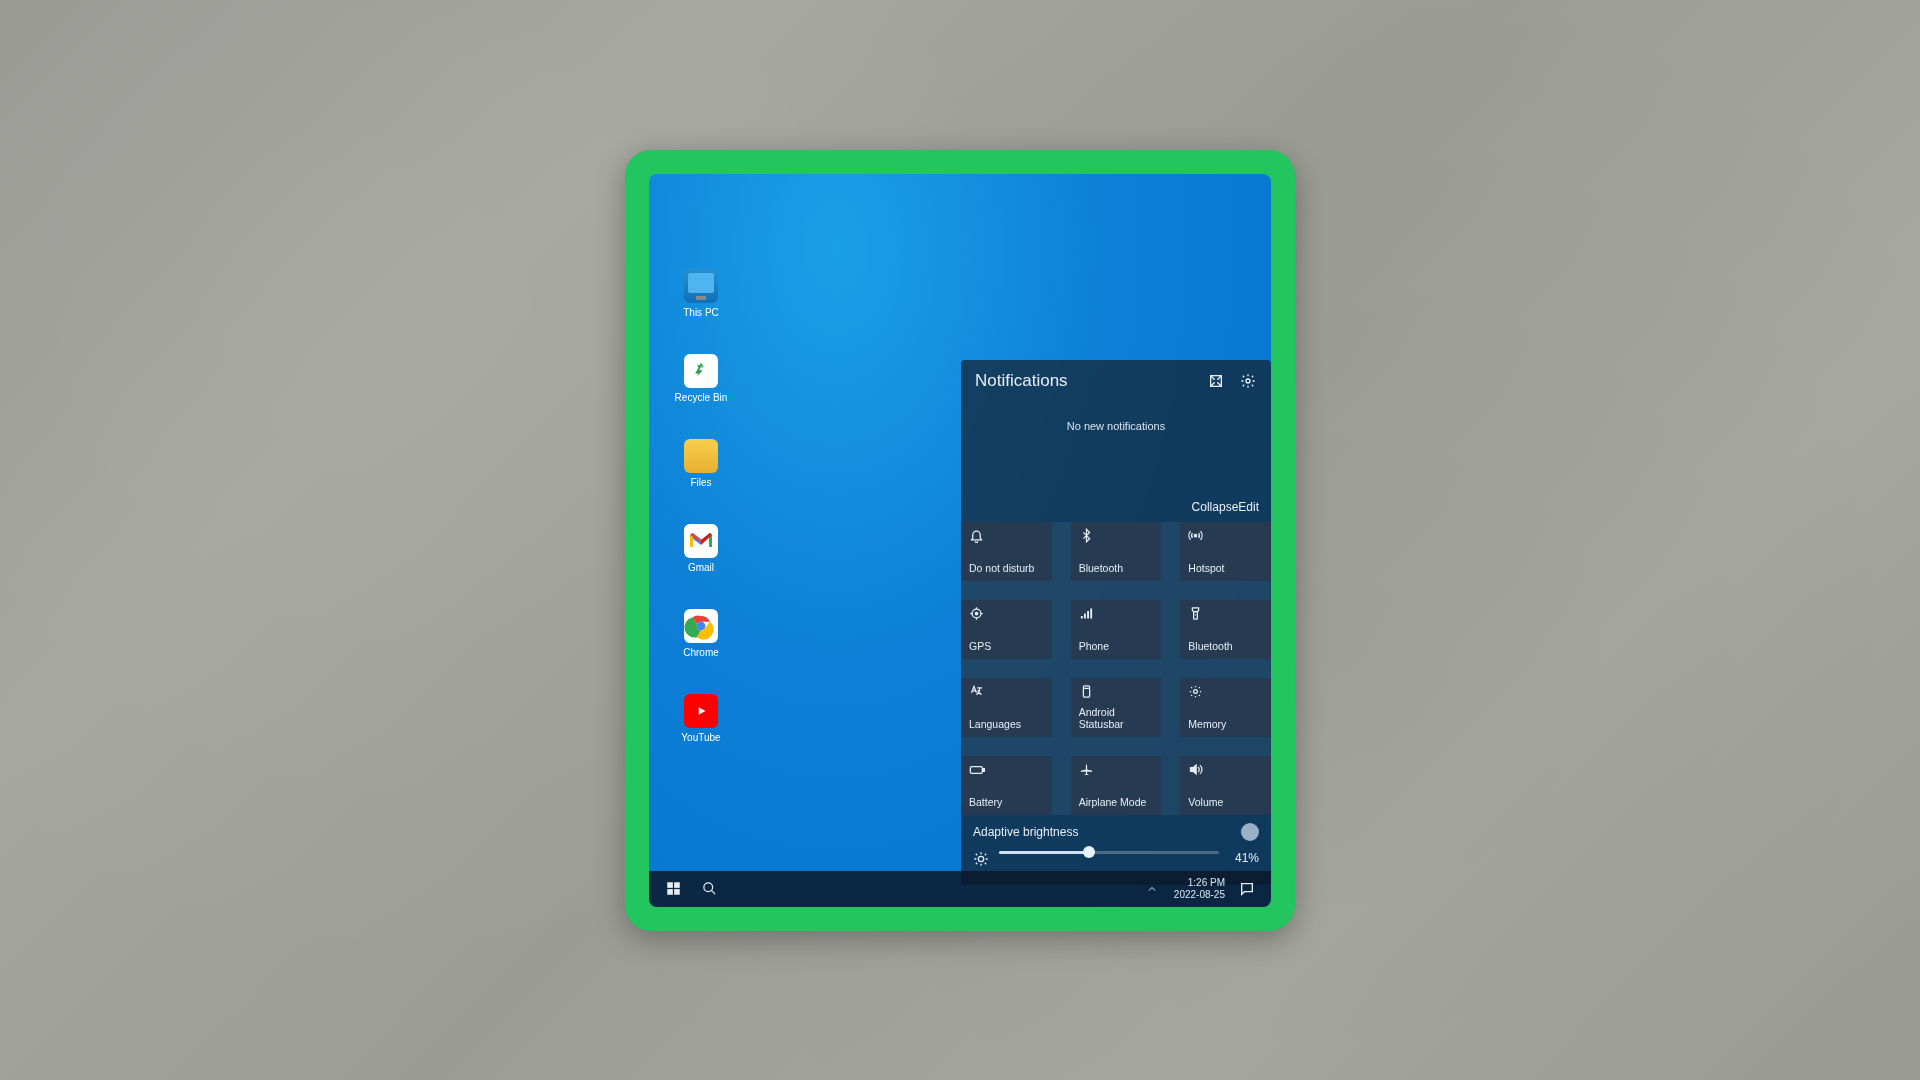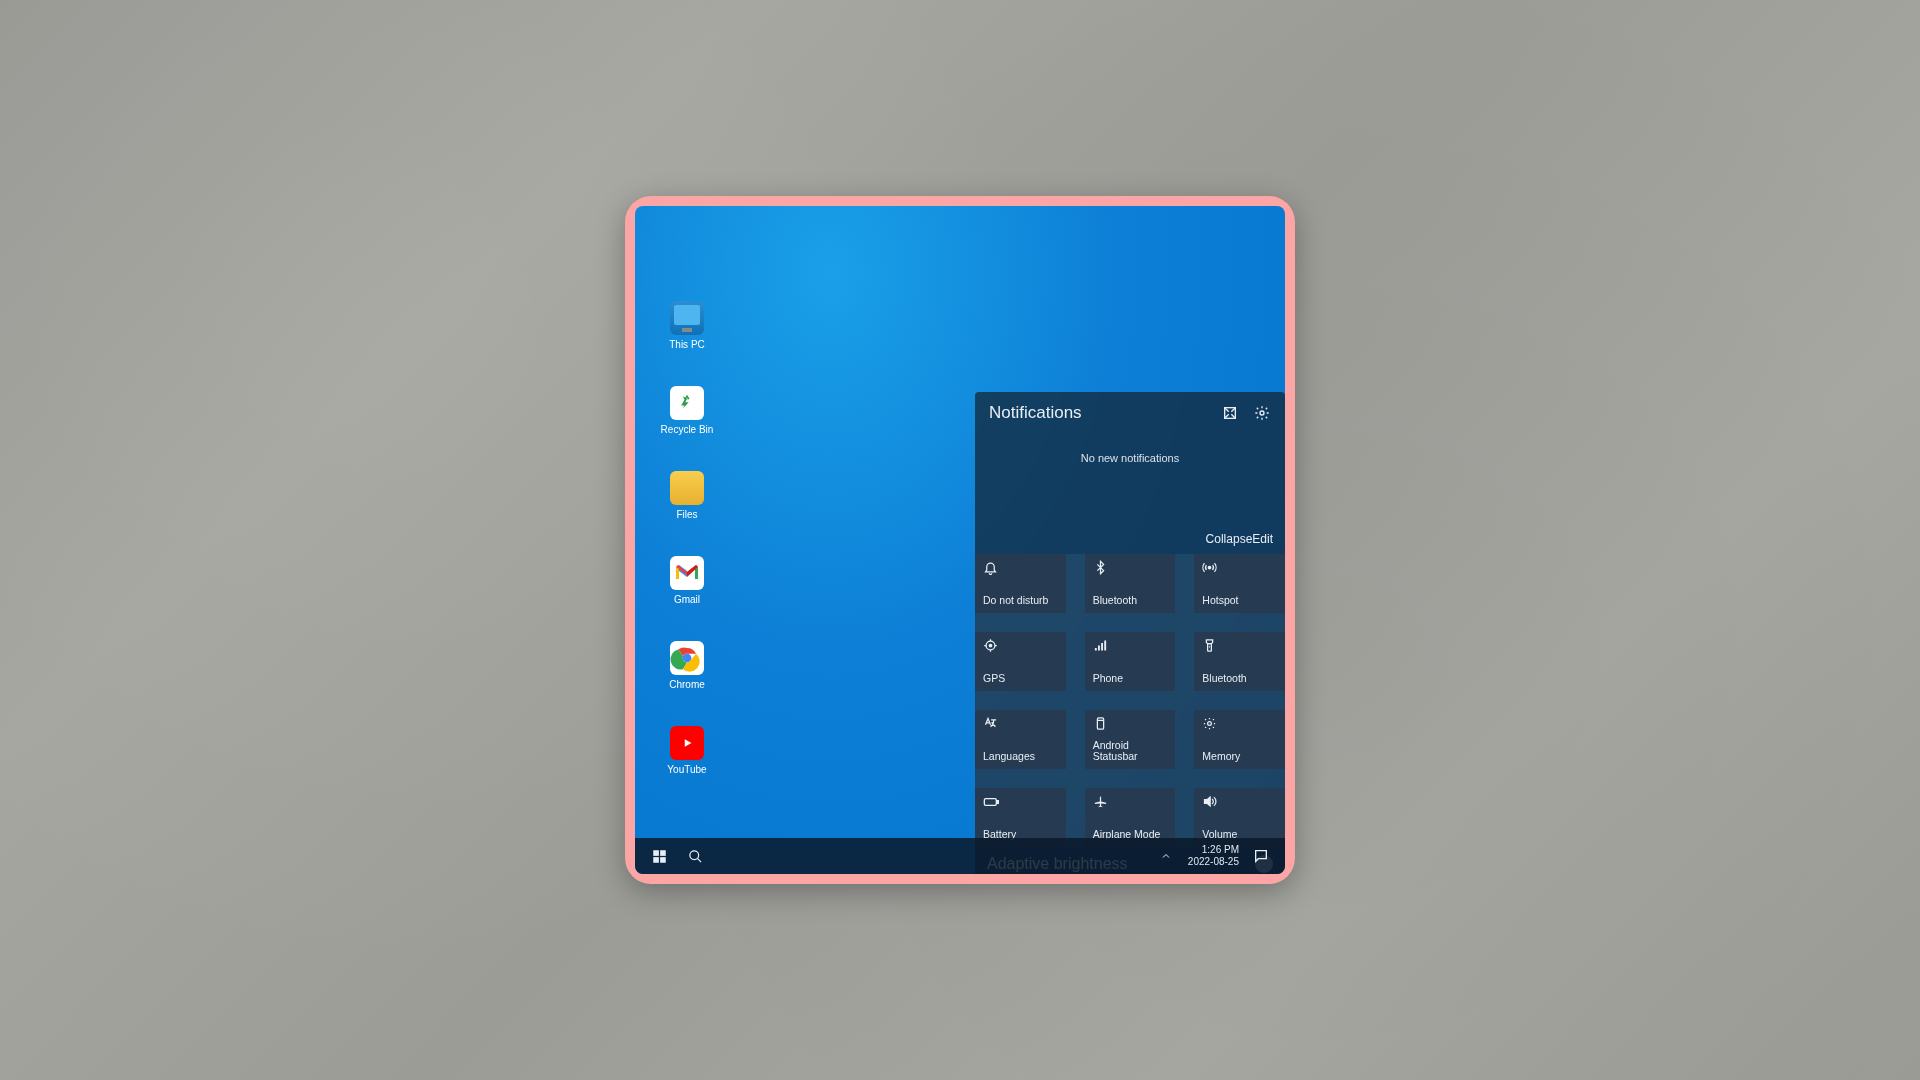--- a/index.html
+++ b/index.html
@@ -25,24 +25,24 @@
     content: "";
     position: absolute;
     inset: 0;
     background-image: radial-gradient(circle at 20% 30%, rgba(255,255,255,0.05) 0%, transparent 40%),
                       radial-gradient(circle at 70% 60%, rgba(0,0,0,0.03) 0%, transparent 50%);
   }
   
   .device {
     position: relative;
     width: 670px;
-    height: 688px;
-    background: #fca5a5;
+    height: 781px;
+    background: #22c55e;
     border-radius: 26px;
-    padding: 10px;
+    padding: 24px;
     box-shadow: 0 8px 30px rgba(0,0,0,0.3);
     z-index: 2;
   }
   .screen {
     width: 100%;
     height: 100%;
     background: radial-gradient(ellipse at 30% 10%, #1aa0e8 0%, #0d7fd6 45%, #087ad2 70%, #0772c8 100%);
     border-radius: 8px;
     position: relative;
     overflow: hidden;
@@ -138,21 +138,21 @@
     padding: 6px 8px;
     display: flex;
     flex-direction: column;
     justify-content: space-between;
     cursor: pointer;
   }
   .tile .ticon { font-size: 15px; height: 18px; }
   .tile .tlabel { font-size: 10.5px; line-height: 1.1; }
   .brightness-row {
     padding: 8px 12px 4px;
-    font-size: 16px;
+    font-size: 12px;
     display: flex;
     align-items: center;
     justify-content: space-between;
   }
   .brightness-row .toggle {
     width: 18px; height: 18px; border-radius: 50%;
     background: #9ab0c5;
   }
   .slider-row {
     display: flex;

